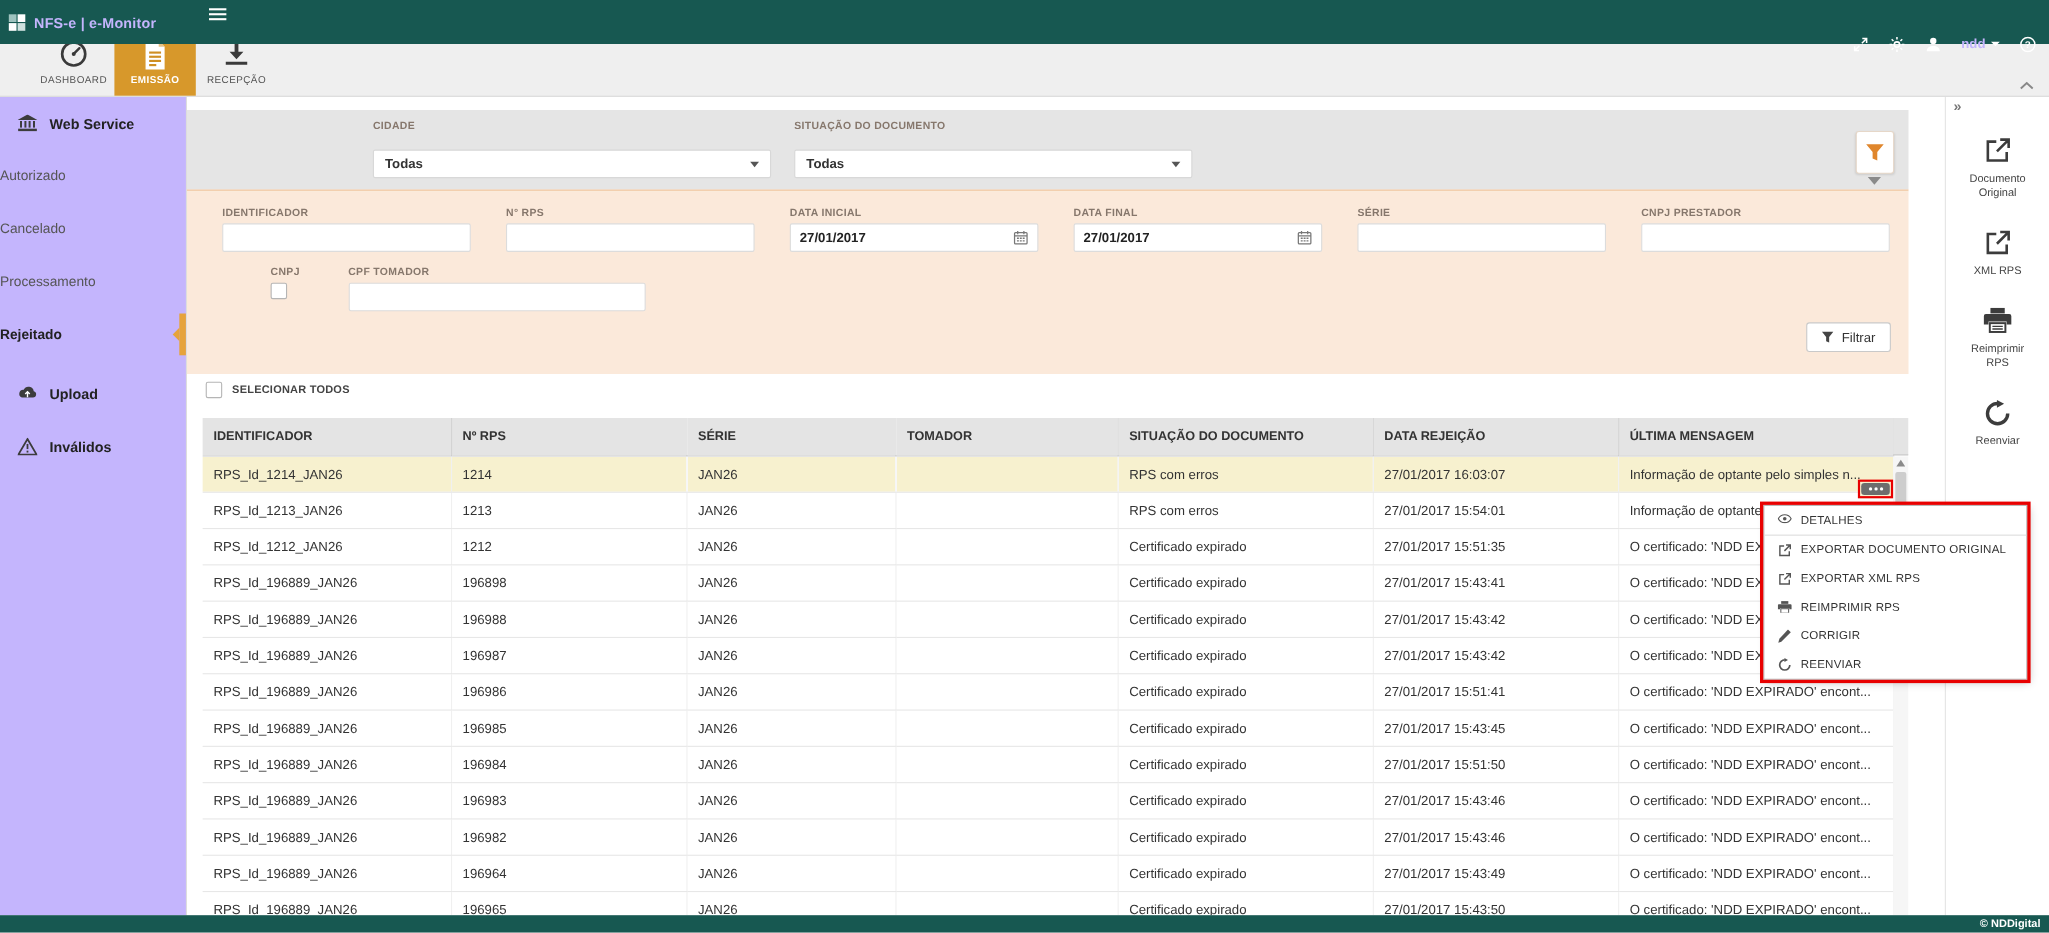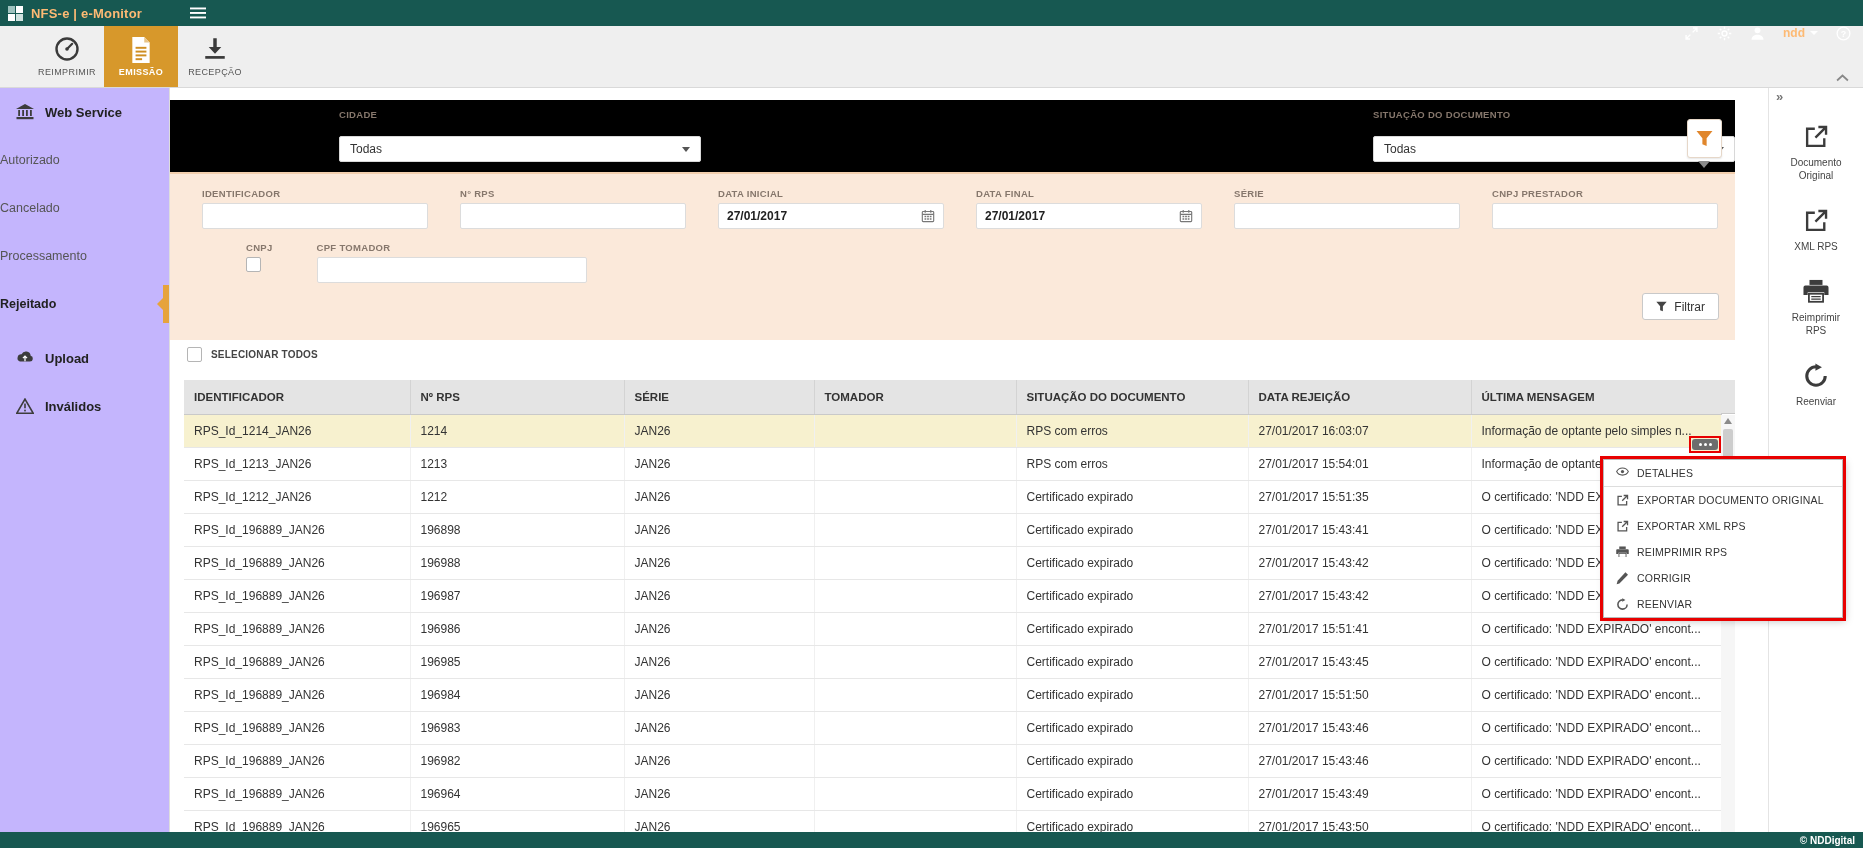--- a/index.html
+++ b/index.html
@@ -1,21 +1,21 @@
 <!DOCTYPE html>
 <html><head>
 <meta charset="utf-8">
 <style>
   *{margin:0;padding:0;box-sizing:border-box;}
   html,body{width:1863px;height:848px;}
   body{font-family:"Liberation Sans",sans-serif;background:#9a9a9a;}
   #app{position:relative;width:1863px;height:848px;background:#fff;overflow:hidden;color:#333;font-size:12px;}
 
   
-  .topbar{position:absolute;top:0;left:0;right:0;height:26px;background:#175851;display:flex;align-items:center;color:#fdba74;z-index:50;}
+  .topbar{position:absolute;top:0;left:0;right:0;height:40px;background:#175851;display:flex;align-items:center;color:#c4b5fd;z-index:50;}
   .logo{display:grid;grid-template-columns:7px 7px;gap:1px;margin-left:8px;}
   .logo i{width:7px;height:7px;background:#fff;}
   .logo i:nth-child(1){background:#9fc3bf;}
   .logo i:nth-child(4){background:#cfe2df;}
   .tb-title{font-weight:bold;font-size:13px;margin-left:8px;letter-spacing:.2px;white-space:nowrap;}
   .hamburger{position:absolute;left:190px;top:7px;width:16px;height:12px;cursor:pointer;}
   .tb-right{margin-left:auto;display:flex;align-items:center;gap:18px;margin-right:12px;margin-top:40px;}
   .tb-icon{width:15px;height:15px;display:inline-block;cursor:pointer;}
   .tb-user{display:flex;align-items:center;gap:5px;font-weight:bold;font-size:12px;cursor:pointer;}
   .caret-down-w{width:0;height:0;border-left:4px solid transparent;border-right:4px solid transparent;border-top:4px solid #fff;display:inline-block;}
@@ -44,23 +44,23 @@
   .rightpanel{position:absolute;top:88px;right:0;bottom:16px;width:95px;background:#fff;border-left:1px solid #e4e4e4;z-index:10;}
   .rp-collapse{position:absolute;top:2px;left:7px;color:#777;font-size:13px;font-weight:bold;cursor:pointer;line-height:1;}
   .raction{display:flex;flex-direction:column;align-items:center;gap:6px;margin-top:26px;cursor:pointer;text-align:center;}
   .raction:first-of-type{margin-top:36px;}
   .raction .ricon{width:26px;height:26px;}
   .raction .rlabel{font-size:10px;color:#444;line-height:1.3;width:70px;}
 
   
   .main{position:absolute;top:88px;left:170px;right:95px;bottom:16px;background:#fff;}
   .filterpanel{position:absolute;top:12px;left:0;width:1565px;}
-  .fp-top{height:72px;background:#000000;position:relative;display:flex;gap:21px;padding:9px 0 0 169px;justify-content:space-between;}
+  .fp-top{height:72px;background:#e5e5e5;position:relative;display:flex;gap:21px;padding:9px 0 0 169px;}
   .fgroup label,.flabel{display:block;font-size:9.5px;color:#86776c;margin-bottom:4px;letter-spacing:.3px;font-weight:bold;}
-  .fselect{height:26px;background:#fff;border:1px solid #d8d8d8;border-radius:2px;display:flex;align-items:center;justify-content:space-between;padding:0 10px;font-weight:normal;font-size:12px;color:#333;cursor:pointer;margin-top:16px;}
+  .fselect{height:26px;background:#fff;border:1px solid #d8d8d8;border-radius:2px;display:flex;align-items:center;justify-content:space-between;padding:0 10px;font-weight:bold;font-size:12px;color:#333;cursor:pointer;margin-top:16px;}
   .caret-down-d{width:0;height:0;border-left:4px solid transparent;border-right:4px solid transparent;border-top:5px solid #555;}
   .filter-toggle{position:absolute;left:1517px;top:19px;width:35px;height:39px;background:#fff;border:1px solid #e6d7c8;border-radius:3px;display:flex;align-items:center;justify-content:center;cursor:pointer;box-shadow:0 1px 2px rgba(0,0,0,.1);}
   .filter-toggle svg{width:17px;height:17px;}
   .fp-pointer{position:absolute;left:1528px;top:61px;border-left:6px solid transparent;border-right:6px solid transparent;border-top:7px solid #8a8a8a;}
   .fp-divider{height:2px;background:#f2cfae;}
   .fp-bottom{background:#fbe9da;height:166px;position:relative;padding:14px 0 0 32px;}
   .frow{display:flex;gap:32px;}
   .fin{width:226px;}
   .finput{height:26px;background:#fff;border:1px solid #dcdcdc;border-radius:2px;display:flex;align-items:center;justify-content:space-between;padding:0 8px;}
   .finput input{border:none;outline:none;width:100%;font-family:"Liberation Sans",sans-serif;font-size:12px;font-weight:bold;color:#222;background:transparent;}
@@ -149,21 +149,21 @@
 
   <nav class="tabbar">
     <div class="tab">
       <span class="ticon">
         <svg viewBox="0 0 26 26">
             <circle cx="13" cy="13" r="10.5" fill="none" stroke="#3a3a3a" stroke-width="2.4"></circle>
             <path d="M13 13l5.2-5.2" stroke="#3a3a3a" stroke-width="2.2" stroke-linecap="round"></path>
             <circle cx="13" cy="13" r="1.8" fill="#3a3a3a"></circle>
           </svg>
       </span>
-      <span class="tlabel">REIMPRIMIR</span>
+      <span class="tlabel">DASHBOARD</span>
     </div>
     <div class="tab active">
       <span class="ticon">
         <svg viewBox="0 0 24 26">
             <path d="M4 1h11l5 5v19H4z" fill="#fff"></path>
             <path d="M15 1v5h5z" fill="#e7c386"></path>
             <rect x="7" y="10" width="10" height="1.8" fill="#cf8f23"></rect>
             <rect x="7" y="13.5" width="10" height="1.8" fill="#cf8f23"></rect>
             <rect x="7" y="17" width="10" height="1.8" fill="#cf8f23"></rect>
             <rect x="7" y="20.5" width="6" height="1.8" fill="#cf8f23"></rect>

